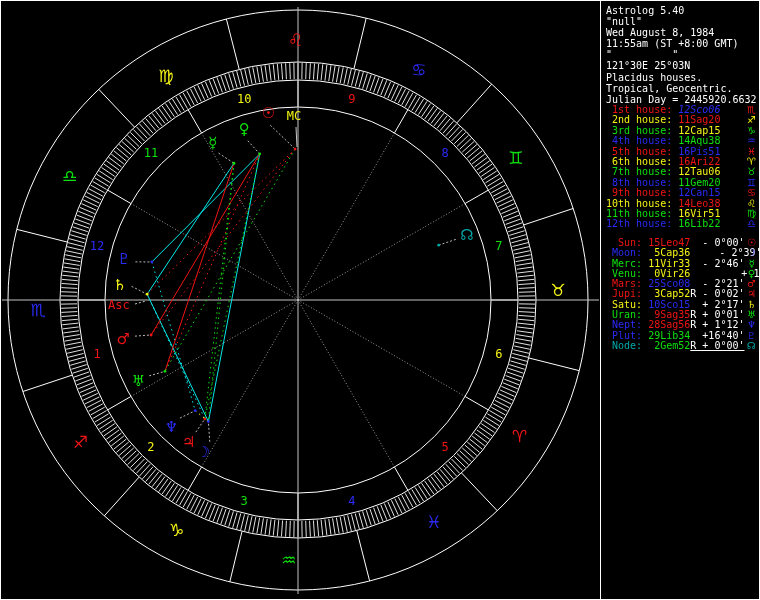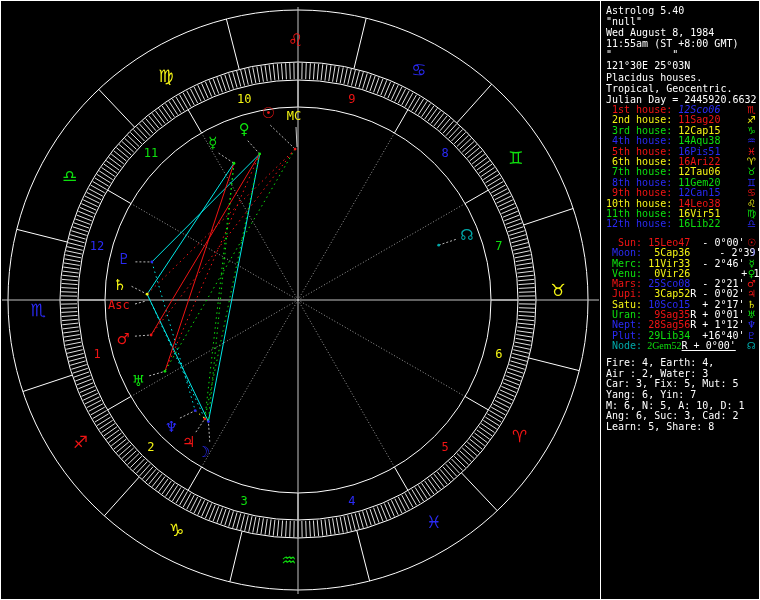--- a/index.html
+++ b/index.html
@@ -533,25 +533,16 @@
         <div class="row"><span style="color: rgb(240, 20, 20);">  Sun:</span><span style="color: rgb(240, 20, 20);"> 15Leo47</span><span style="color: rgb(255, 255, 255);">  - 0°00'</span><span class="rowglyph" style="color: rgb(240, 20, 20);">☉</span></div>
         <div class="row"><span style="color: rgb(42, 42, 245);"> Moon:</span><span style="color: rgb(245, 245, 20);">  5Cap36</span><span style="color: rgb(255, 255, 255); margin-left: 17px;">  - 2°39'</span><span class="rowglyph" style="color: rgb(42, 42, 245);">☽</span></div>
         <div class="row"><span style="color: rgb(14, 224, 14);"> Merc:</span><span style="color: rgb(245, 245, 20);"> 11Vir33</span><span style="color: rgb(255, 255, 255);">  - 2°46'</span><span class="rowglyph" style="color: rgb(14, 224, 14);">☿</span></div>
         <div class="row"><span style="color: rgb(14, 224, 14);"> Venu:</span><span style="color: rgb(245, 245, 20);">  0Vir26</span><span style="color: rgb(255, 255, 255); padding-left: 39px;">  + 1°28'</span><span class="rowglyph" style="color: rgb(14, 224, 14);">♀</span></div>
         <div class="row"><span style="color: rgb(240, 20, 20);"> Mars:</span><span style="color: rgb(42, 42, 245);"> 25Sco08</span><span style="color: rgb(255, 255, 255);">  - 2°21'</span><span class="rowglyph" style="color: rgb(240, 20, 20);">♂</span></div>
         <div class="row"><span style="color: rgb(240, 20, 20);"> Jupi:</span><span style="color: rgb(245, 245, 20);">  3Cap52</span><span style="color: rgb(255, 255, 255);">R - 0°02'</span><span class="rowglyph" style="color: rgb(240, 20, 20);">♃</span></div>
         <div class="row"><span style="color: rgb(245, 245, 20);"> Satu:</span><span style="color: rgb(42, 42, 245);"> 10Sco15</span><span style="color: rgb(255, 255, 255);">  + 2°17'</span><span class="rowglyph" style="color: rgb(245, 245, 20);">♄</span></div>
         <div class="row"><span style="color: rgb(14, 224, 14);"> Uran:</span><span style="color: rgb(240, 20, 20);">  9Sag35</span><span style="color: rgb(255, 255, 255);">R + 0°01'</span><span class="rowglyph" style="color: rgb(14, 224, 14);">♅</span></div>
         <div class="row"><span style="color: rgb(42, 42, 245);"> Nept:</span><span style="color: rgb(240, 20, 20);"> 28Sag56</span><span style="color: rgb(255, 255, 255);">R + 1°12'</span><span class="rowglyph" style="color: rgb(42, 42, 245);">♆</span></div>
         <div class="row"><span style="color: rgb(42, 42, 245);"> Plut:</span><span style="color: rgb(14, 224, 14);"> 29Lib34</span><span style="color: rgb(255, 255, 255);">  +16°40'</span><span class="rowglyph" style="color: rgb(42, 42, 245);">♇</span></div>
-        <div class="row"><span style="color: rgb(0, 168, 168);"> Node:</span><span style="color: rgb(14, 224, 14); font-family: Liberation Serif, serif;">  2Gem52</span><span style="color: rgb(255, 255, 255); text-decoration: underline;">R + 0°00'</span><span class="rowglyph" style="color: rgb(0, 168, 168);">☊</span></div>
+        <div class="row"><span style="color: rgb(0, 168, 168);"> Node:</span><span style="color: rgb(14, 224, 14);">  2Gem52</span><span style="color: rgb(255, 255, 255); text-decoration: underline;">R + 0°00'</span><span class="rowglyph" style="color: rgb(0, 168, 168);">☊</span></div>
       </div>
-    <div class="block summary">
-      <div class="row">Fire: 4, Earth: 4,</div>
-      <div class="row">Air : 2, Water: 3</div>
-      <div class="row">Car: 3, Fix: 5, Mut: 5</div>
-      <div class="row">Yang: 6, Yin: 7</div>
-      <div class="row">M: 6, N: 5, A: 10, D: 1</div>
-      <div class="row">Ang: 6, Suc: 3, Cad: 2</div>
-      <div class="row">Learn: 5, Share: 8</div>
-    </div>
   </div>
 </div>
 
 </body></html>

